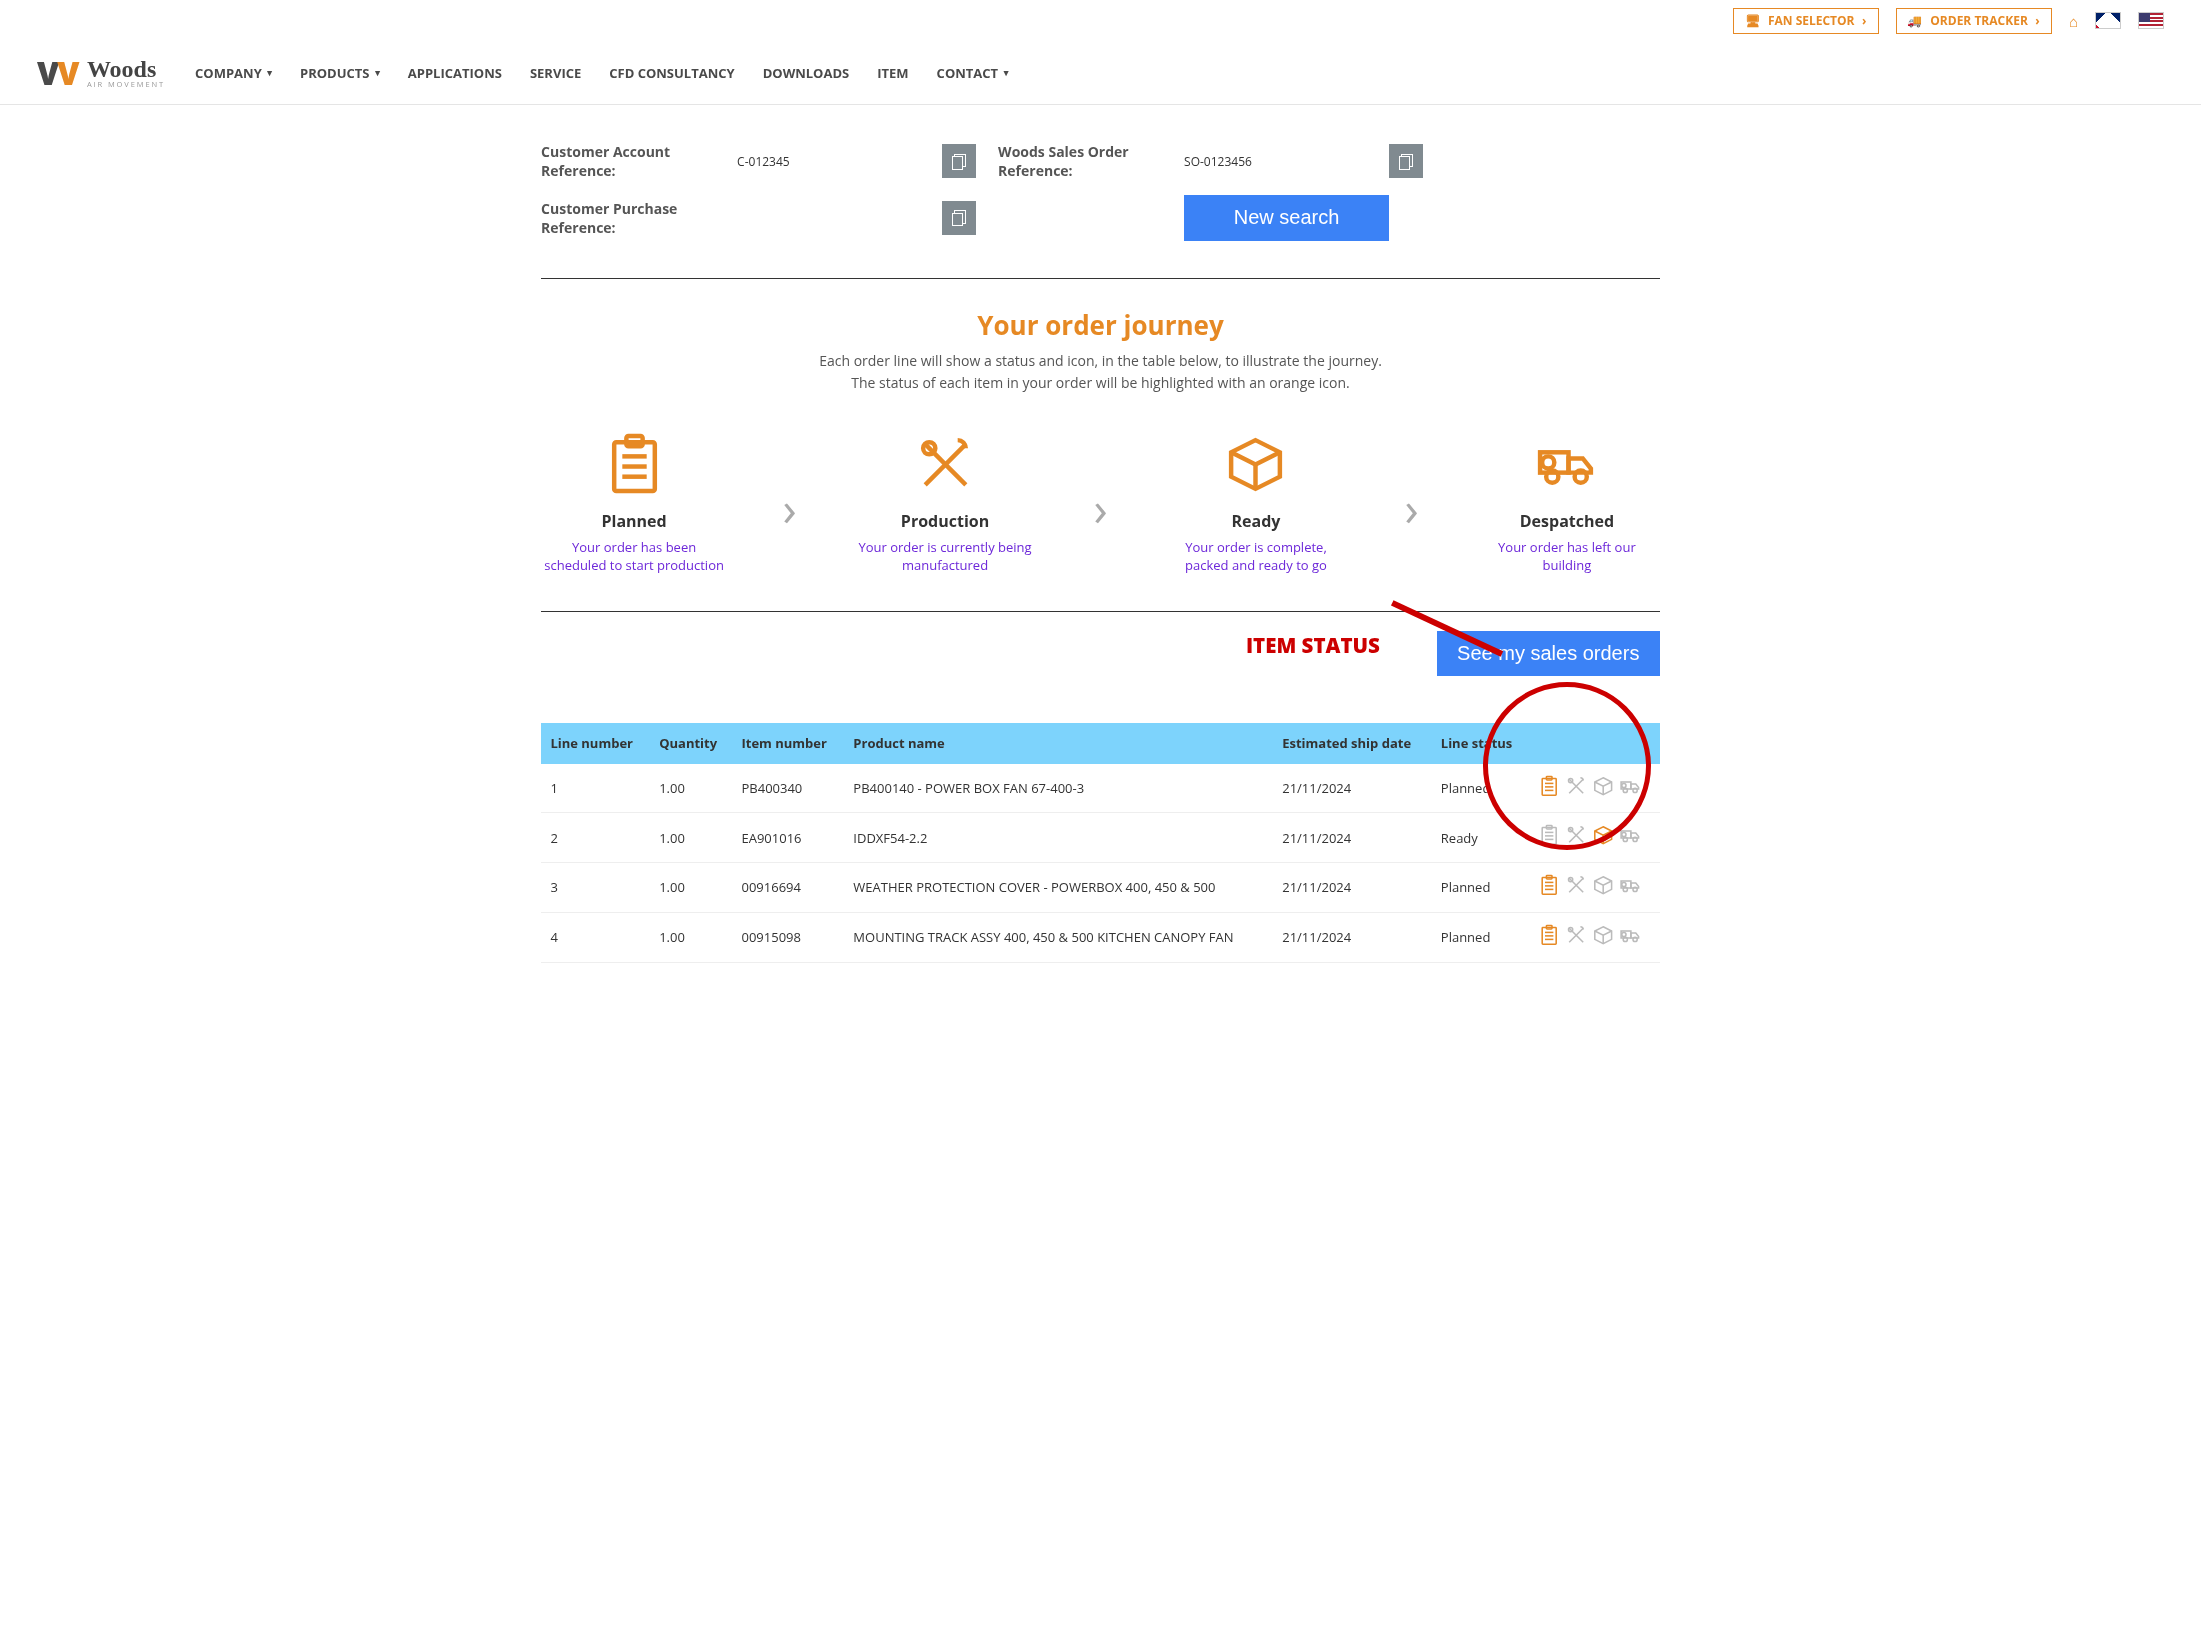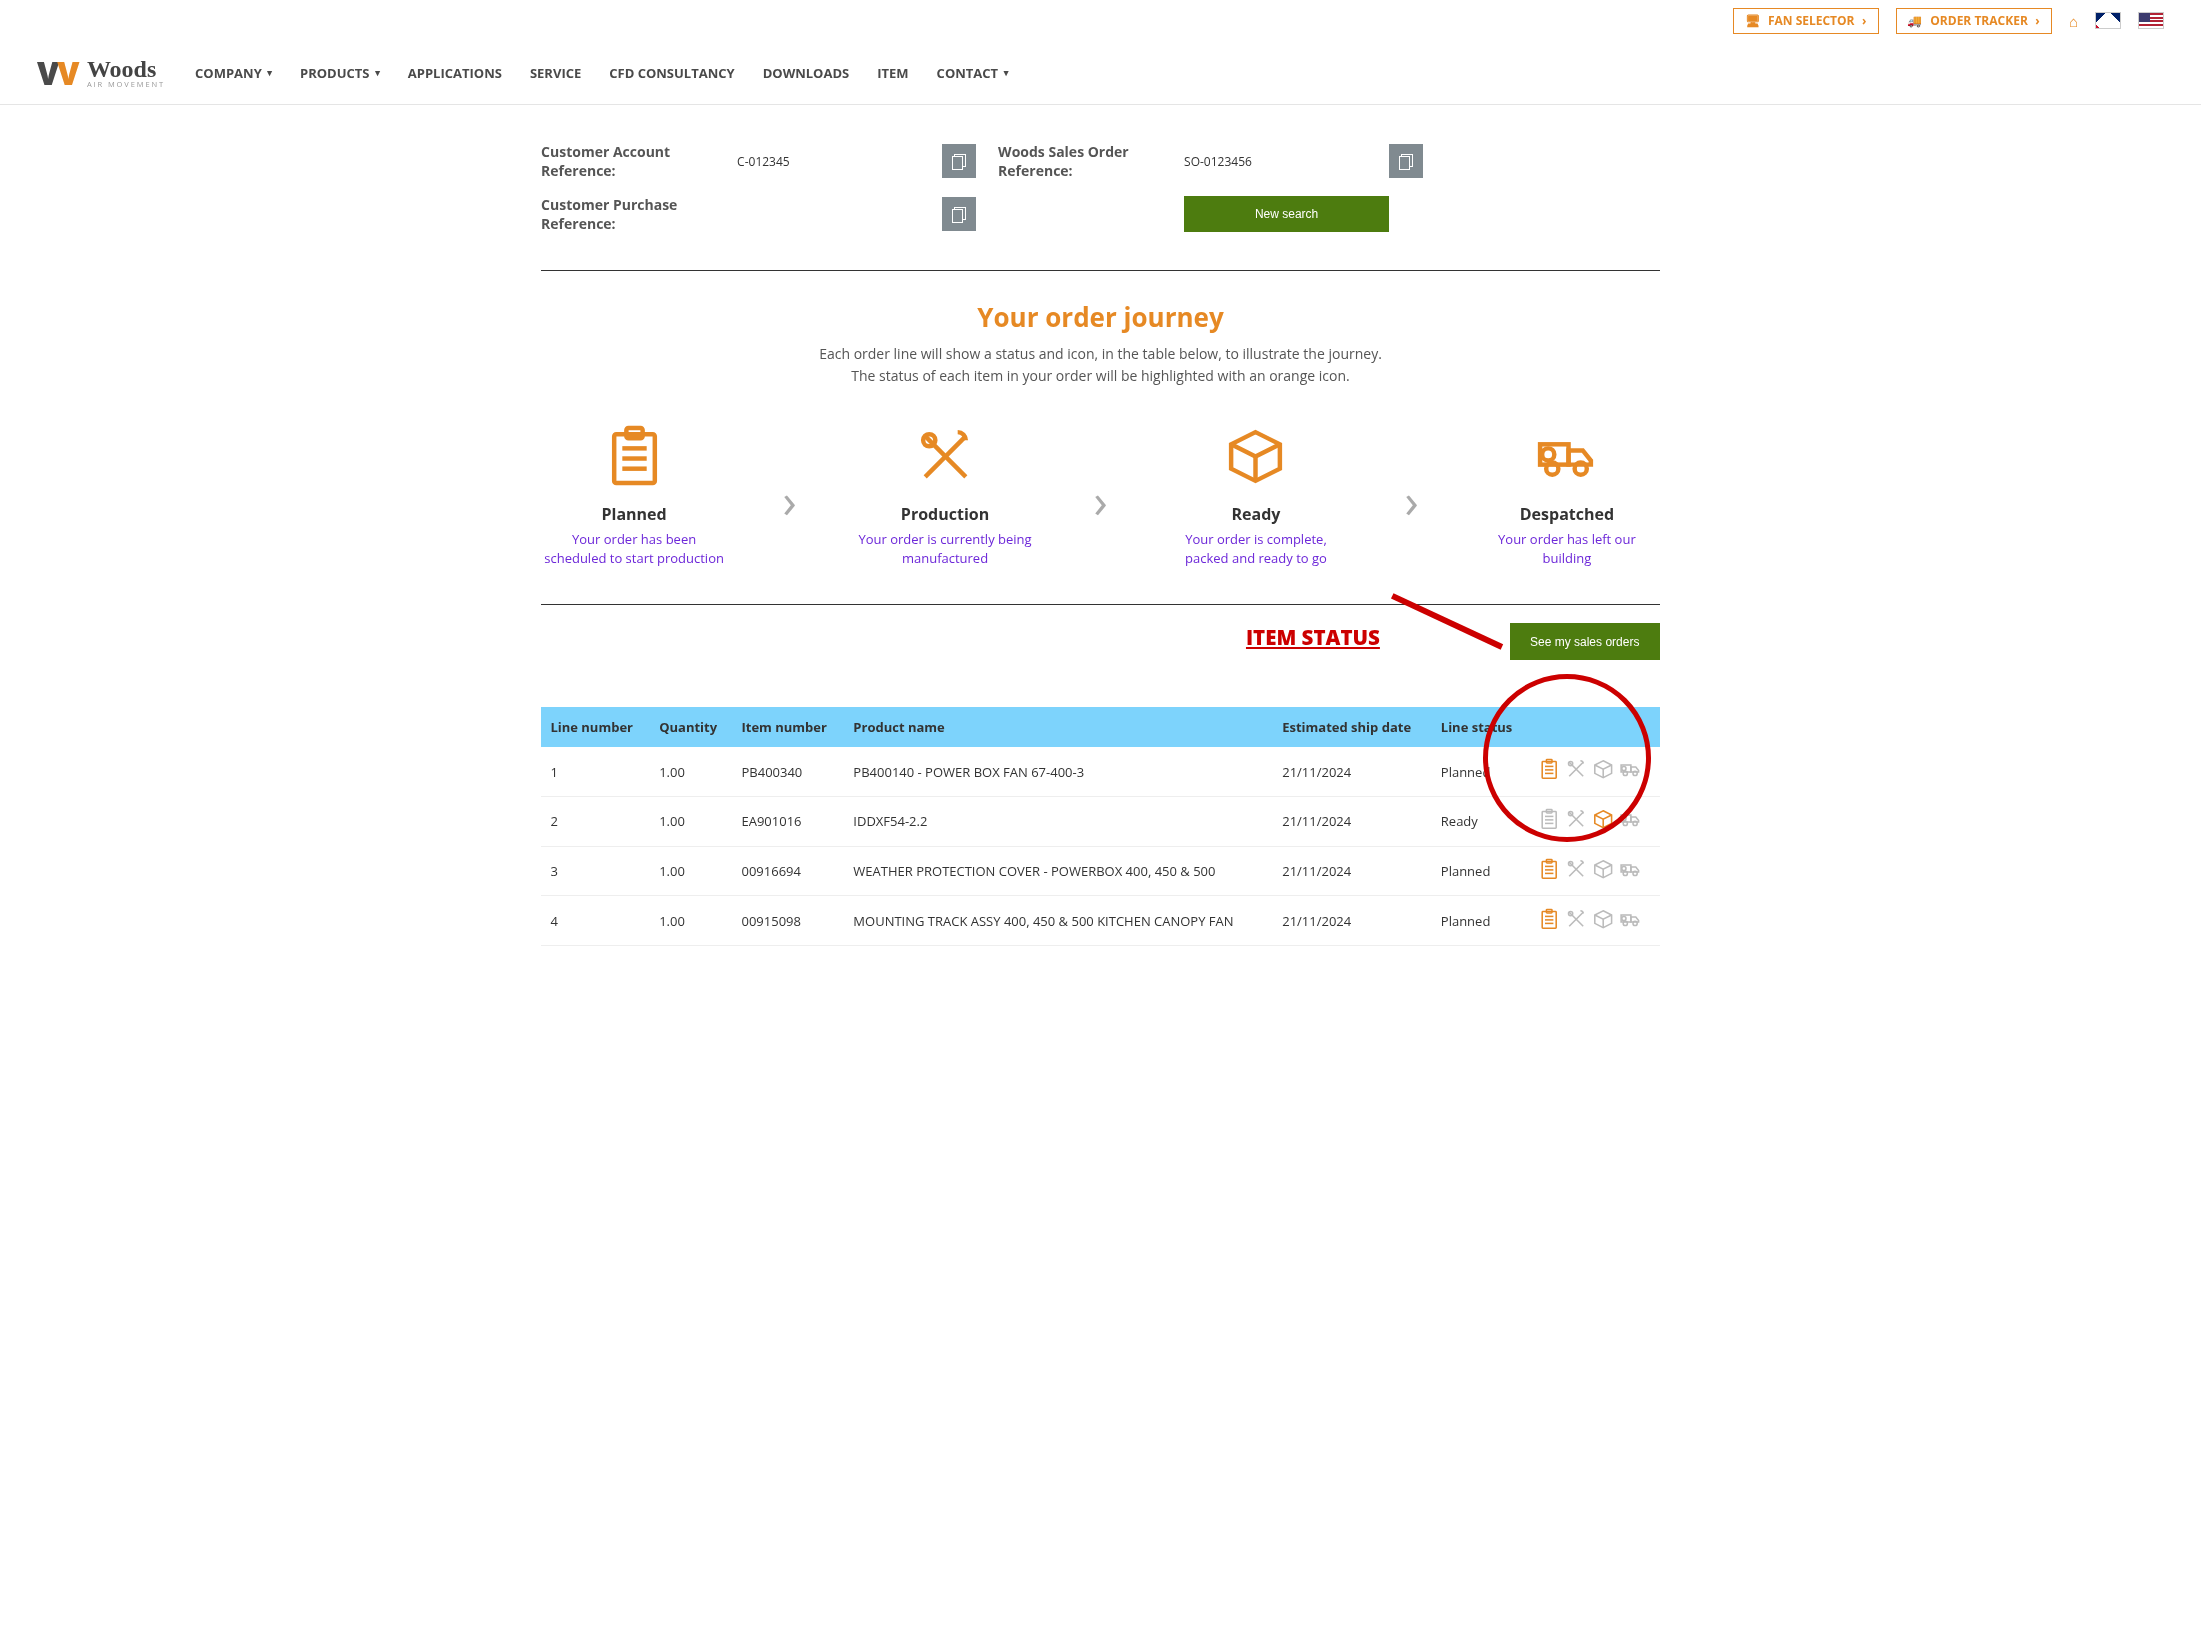--- a/index.html
+++ b/index.html
@@ -24,32 +24,32 @@
   .caret { font-size: 9.3px; }
   .content { max-width: 1156px; margin: 0 auto; padding: 37px 18.6px; }
   .refs { display: grid; grid-template-columns: 196px 205px 56px 186px 205px 56px; row-gap: 15px; align-items: center; }
   .ref-label { font-weight: 700; color: #555; font-size: 14px; }
   .ref-value { font-size: 12px; color: #333; }
   .copy-btn { width: 34px; height: 34px; background: #808a90; display: flex; align-items: center; justify-content: center; cursor: pointer; }
   .copy-glyph { width: 15px; height: 15px; position: relative; }
   .copy-glyph::before, .copy-glyph::after { content:""; position:absolute; border:1.9px solid #fff; width:9.3px; height:11.2px; }
   .copy-glyph::before { top:0; left:2.8px; }
   .copy-glyph::after { top:2.8px; left:0; background:#808a90; }
-  .btn-orange { background: #4d7c0f; color: #fff; border: none; padding: 11.2px 20.5px; font-size: 12px; cursor: pointer; }
+  .btn-orange { background: #3b82f6; color: #fff; border: none; padding: 11.2px 20.5px; font-size: 20px; cursor: pointer; }
   .hr { border: none; border-top: 1.9px solid #333; margin: 37px 0 28px; }
   .journey-title { text-align: center; color: #e68924; font-weight: 700; font-size: 26px; margin-bottom: 7.5px; }
   .journey-sub { text-align: center; color: #555; font-size: 14px; line-height: 1.6; margin-bottom: 37px; }
   .stages { display: flex; align-items: flex-start; justify-content: space-between; gap: 9.3px; }
   .stage { text-align: center; width: 186px; }
   .stage svg { width: 75px; height: 65px; }
   .stage-title { font-weight: 700; font-size: 16px; margin: 9.3px 0 5.6px; color: #333; }
   .stage-desc { font-size: 13px; color: #6d28d9; line-height: 1.4; }
   .stage-arrow { color: #aaa; font-size: 47px; align-self: center; margin-top: 9.3px;}
   .callout-row { position: relative; margin-top: -9.3px; }
-  .callout-label { position: absolute; right: 280px; top: 0; color: #c00; font-weight: 800; font-size: 20.5px; text-decoration: underline; }
+  .callout-label { position: absolute; right: 280px; top: 0; color: #c00; font-weight: 800; font-size: 20.5px; }
   .see-orders { float: right; }
   .clear { clear: both; }
   table { width: 100%; border-collapse: collapse; margin-top: 47px; font-size: 13px; }
   th { background: #7dd3fc; text-align: left; padding: 11.2px 9.3px; font-weight: 700; color: #333; }
   td { padding: 11.2px 9.3px; border-bottom: 0.9px solid #eee; color: #333; }
   .status-icons { display: inline-flex; gap: 4.7px; }
   .status-icons svg { width: 22.4px; height: 22.4px; }
   .circle-callout { position:absolute; right:9.3px; top:51px; width:168px; height:168px; border:5.6px solid #c00; border-radius:50%; pointer-events:none; }
   .line-callout { position:absolute; right:158px; top:20.5px; width:121px; height:5.6px; background:#c00; transform:rotate(25deg); transform-origin:right center; pointer-events:none;}
   .table-wrap { position: relative; }

